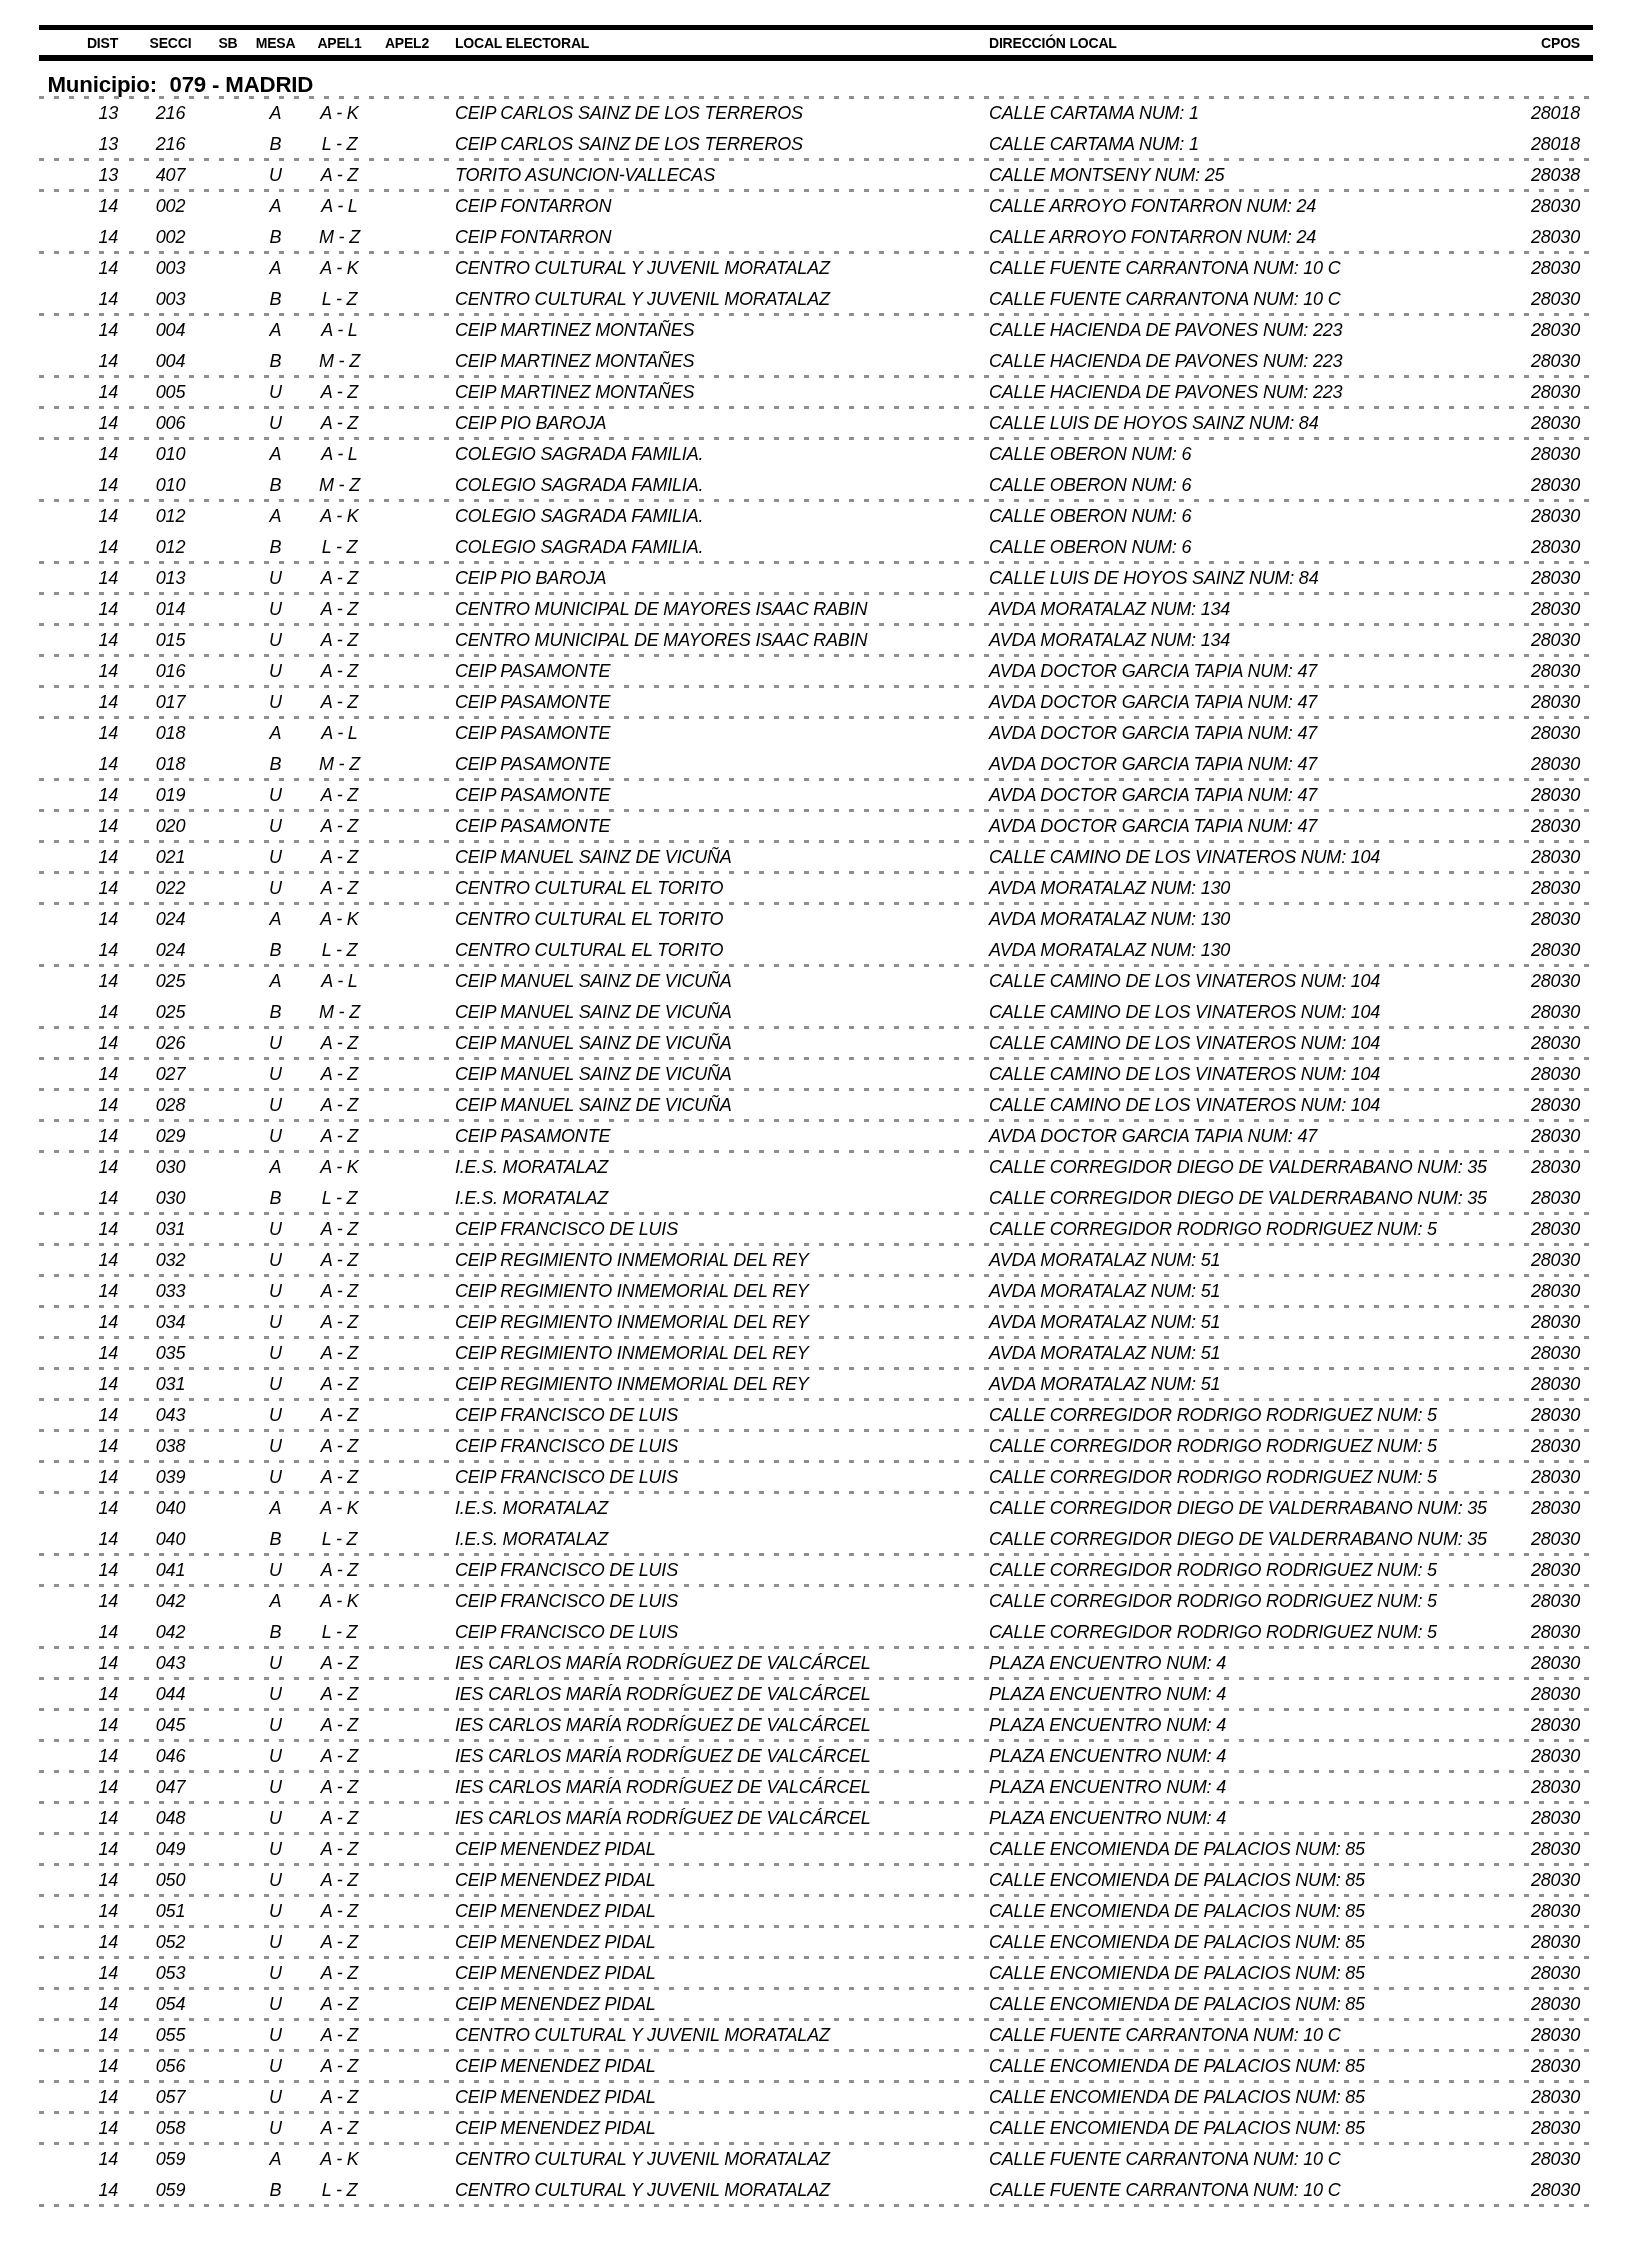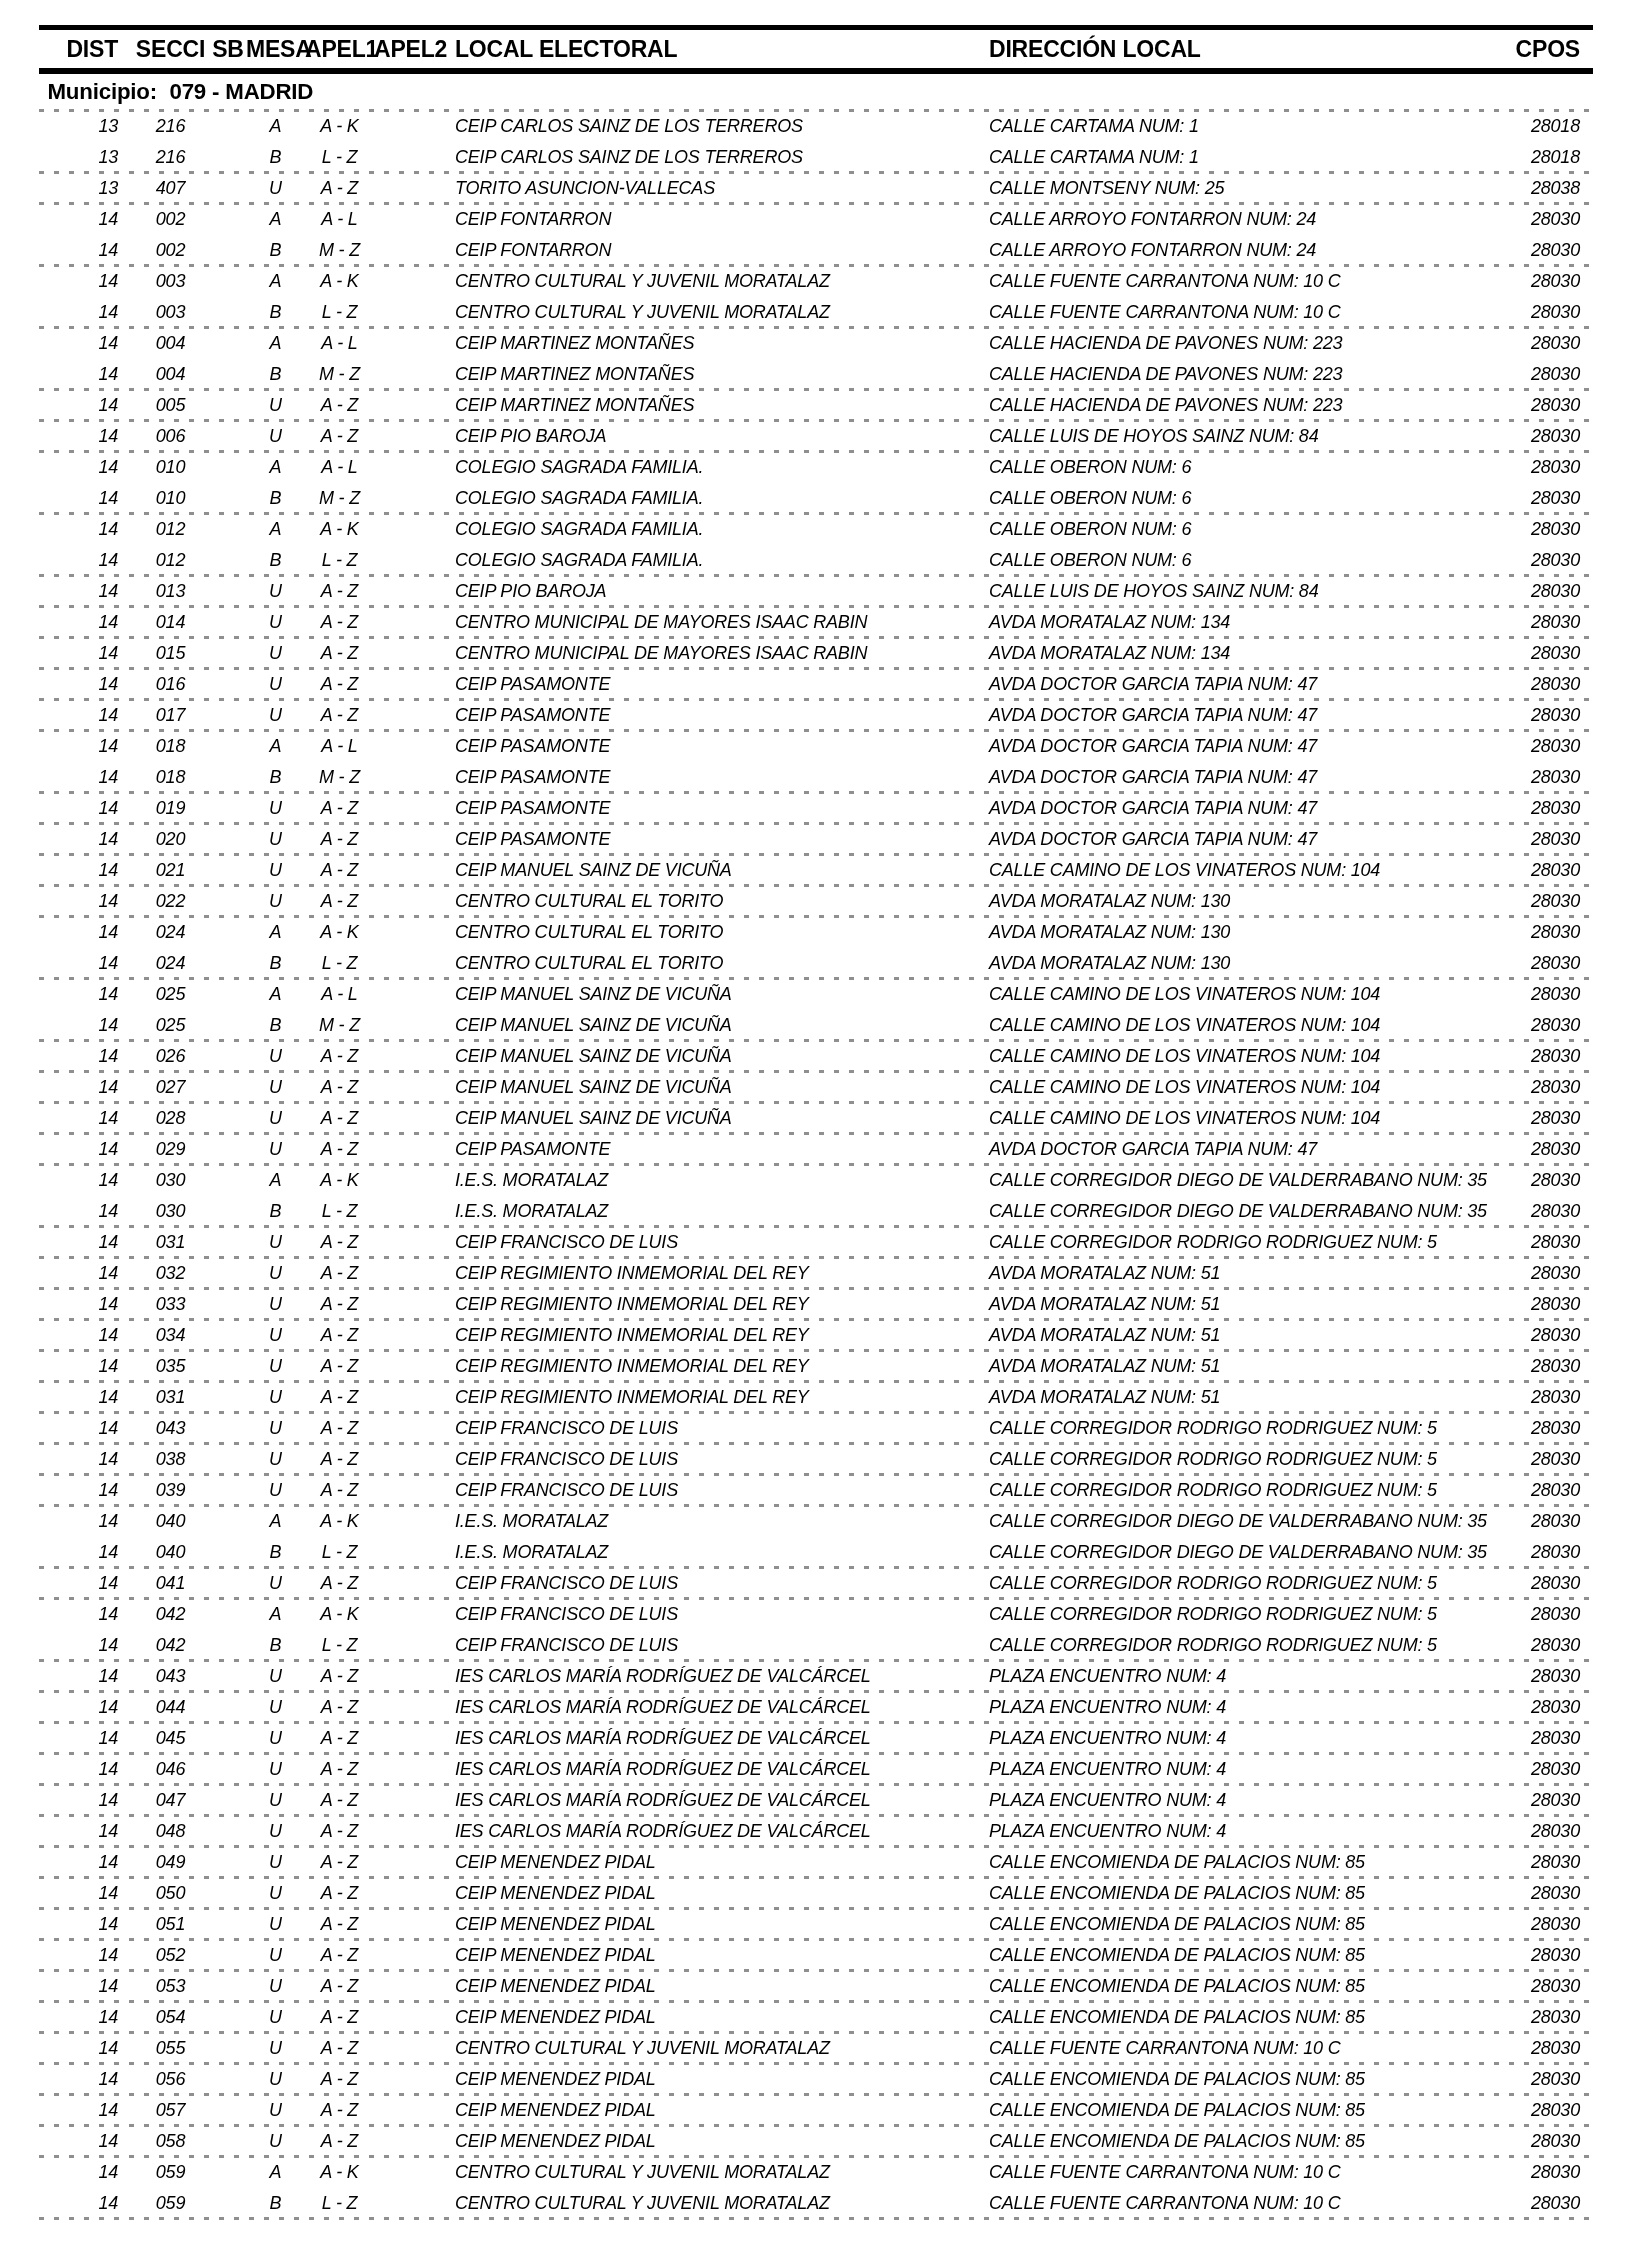--- a/index.html
+++ b/index.html
@@ -10,28 +10,28 @@
   }
   .sheet{margin:25px 0 0 39px;width:1554px;}
   .rule{height:5.3px;background:#000000;}
   .grid{
     display:grid;
     grid-template-columns:92px 79px 36px 59px 69px 66px 532px 539px 82px;
     align-items:center;
     white-space:nowrap;
     letter-spacing:-0.2px;
   }
-  .thead{height:38px;font-weight:bold;font-size:23px;}
+  .thead{height:25px;font-weight:bold;font-size:14px;}
   .row{height:31px;font-size:18px;}
   .c-right{text-align:right;padding-right:13px;}
   .c-center{text-align:center;}
   .c-local{padding-left:15px;overflow:visible;}
   .c-dir{padding-left:17px;overflow:visible;}
   .municipio{
-    position:relative;height:37px;display:flex;align-items:center;
+    position:relative;height:37px;display:flex;align-items:flex-end;
     gap:12.5px;padding-left:8.5px;font-weight:bold;font-size:22.3px;letter-spacing:-0.2px;
   }
   .group{position:relative;font-style:italic;}
   .municipio::after,.group::after{
     content:"";position:absolute;left:0;right:0;bottom:-1.6px;height:3.3px;
     background:repeating-linear-gradient(90deg,#8f8f8f 0 4.6px,transparent 4.6px 15px);
   }
 </style>
 </head>
 <body>

